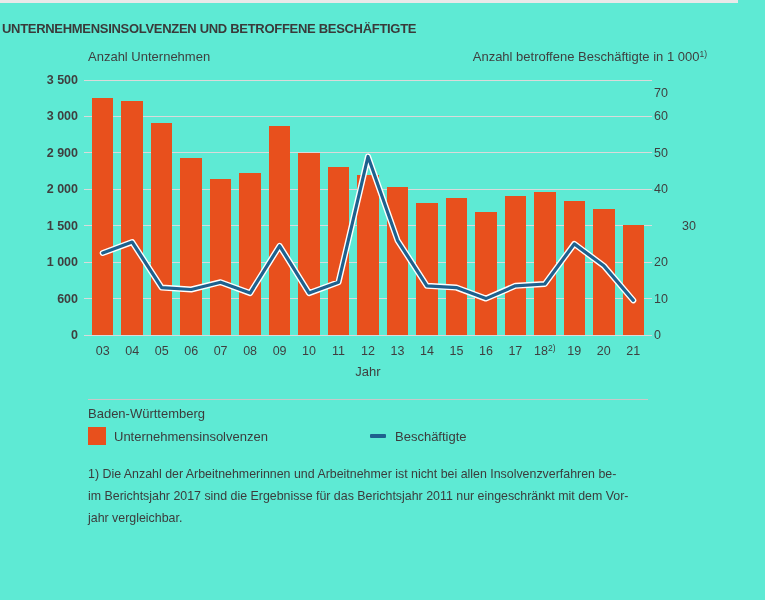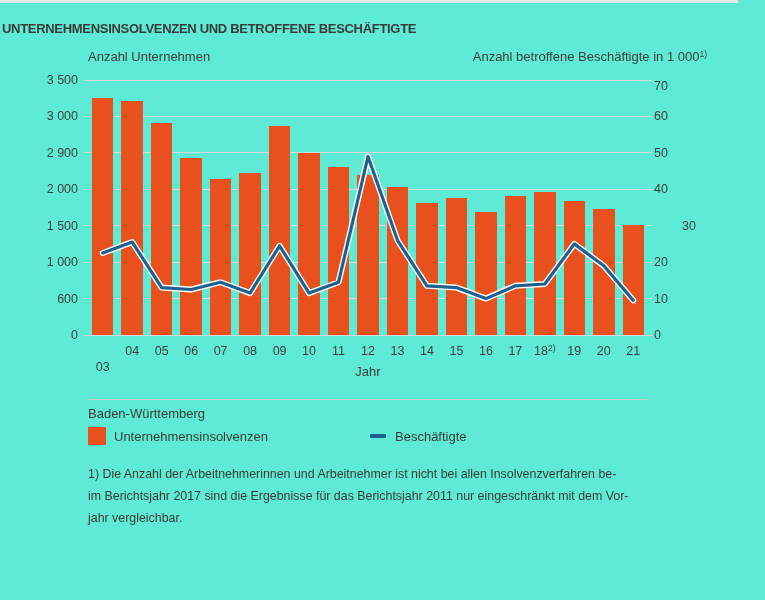--- a/index.html
+++ b/index.html
@@ -13,21 +13,21 @@
     color:#3a3a3a; letter-spacing:-0.3px;
   }
   .axis-title { position:absolute; top:49px; font-size:13px; color:#3f3f3f; }
   .axis-title.left  { left:88px; }
   .axis-title.right { right:106px; text-align:right; }
   sup { font-size:8.5px; vertical-align:4px; line-height:0; }
   .plot { position:absolute; left:88px; top:80px; width:560px; height:255px; }
   .gridline { position:absolute; left:-4px; width:568px; height:1px; background:#dadada; }
   .bar { position:absolute; bottom:0; background:#e8501d; }
   .line-svg { position:absolute; left:0; top:0; overflow:visible; }
-  .yaxis-left  { position:absolute; left:0; top:80px; width:78px; height:255px; }
+  .yaxis-left  { position:absolute; left:0; top:80px; width:78px; height:255px;font-weight:bold; }
   .yaxis-right { position:absolute; left:654px; top:80px; width:40px; height:255px; }
   .ytick { position:absolute; font-size:12.5px; color:#3f3f3f; transform:translateY(-50%); white-space:nowrap; }
   .yaxis-left .ytick { right:0; text-align:right; }
   .yaxis-right .ytick { left:0; }
   .xlabels { position:absolute; left:88px; top:344px; width:560px; height:16px; }
   .xtick { position:absolute; transform:translateX(-50%); font-size:12.5px; color:#3f3f3f; white-space:nowrap; }
   .xaxis-title { position:absolute; top:364px; left:368px; transform:translateX(-50%); font-size:13px; color:#3f3f3f; }
   .divider { position:absolute; left:88px; top:399px; width:560px; height:1px; background:#c9c9c9; }
   .legend-region { position:absolute; left:88px; top:406px; font-size:13px; color:#3c3c3c; }
   .legend-item { position:absolute; top:427px; display:flex; align-items:center; font-size:13px; height:18px; }
@@ -58,21 +58,21 @@
       <span class="ytick" style="top: 0px;">3 500</span>
       <span class="ytick" style="top: 36.4286px;">3 000</span>
       <span class="ytick" style="top: 72.8571px;">2 900</span>
       <span class="ytick" style="top: 109.286px;">2 000</span>
       <span class="ytick" style="top: 145.714px;">1 500</span>
       <span class="ytick" style="top: 182.143px;">1 000</span>
       <span class="ytick" style="top: 218.571px;">600</span>
       <span class="ytick" style="top: 255px;">0</span>
     </div>
   <div class="yaxis-right">
-      <span class="ytick" style="top: 6px; text-align: right;">70</span>
+      <span class="ytick" style="top: 13px; text-align: right;">70</span>
       <span class="ytick" style="top: 36.4286px;">60</span>
       <span class="ytick" style="top: 72.8571px;">50</span>
       <span class="ytick" style="top: 109.286px;">40</span>
       <span class="ytick" style="top: 145.714px; margin-left: 28px;">30</span>
       <span class="ytick" style="top: 182.143px;">20</span>
       <span class="ytick" style="top: 218.571px;">10</span>
       <span class="ytick" style="top: 255px;">0</span>
     </div>
 
   <div class="plot">
@@ -103,21 +103,21 @@
       <div class="bar" style="left: 475.566px; width: 21.5px; height: 134.057px; background: rgb(232, 80, 29);"></div>
       <div class="bar" style="left: 505.039px; width: 21.5px; height: 126.043px; background: rgb(232, 80, 29);"></div>
       <div class="bar" style="left: 534.513px; width: 21.5px; height: 110.014px; background: rgb(232, 80, 29);"></div>
       <svg width="560" height="255" viewBox="0 0 560 255" class="line-svg">
         <polyline points="14.7,173.0 44.2,162.1 73.7,207.6 103.2,209.5 132.6,202.2 162.1,213.1 191.6,165.8 221.1,213.1 250.5,202.2 280.0,76.5 309.5,160.3 338.9,205.8 368.4,207.6 397.9,218.6 427.4,205.8 456.8,204.0 486.3,163.9 515.8,185.8 545.3,220.4" fill="none" stroke="#ffffff" stroke-width="6" stroke-linejoin="round" stroke-linecap="round"></polyline>
         <polyline points="14.7,173.0 44.2,162.1 73.7,207.6 103.2,209.5 132.6,202.2 162.1,213.1 191.6,165.8 221.1,213.1 250.5,202.2 280.0,76.5 309.5,160.3 338.9,205.8 368.4,207.6 397.9,218.6 427.4,205.8 456.8,204.0 486.3,163.9 515.8,185.8 545.3,220.4" fill="none" stroke="#1e618e" stroke-width="3.2" stroke-linejoin="round" stroke-linecap="round"></polyline>
       </svg>
     </div>
 
   <div class="xlabels">
-      <span class="xtick" style="left: 14.7368px; margin-top: 16px;">03</span>
+      <span class="xtick" style="left: 14.7368px;">03</span>
       <span class="xtick" style="left: 44.2105px;">04</span>
       <span class="xtick" style="left: 73.6842px;">05</span>
       <span class="xtick" style="left: 103.158px;">06</span>
       <span class="xtick" style="left: 132.632px;">07</span>
       <span class="xtick" style="left: 162.105px;">08</span>
       <span class="xtick" style="left: 191.579px;">09</span>
       <span class="xtick" style="left: 221.053px;">10</span>
       <span class="xtick" style="left: 250.526px;">11</span>
       <span class="xtick" style="left: 280px;">12</span>
       <span class="xtick" style="left: 309.474px;">13</span>

